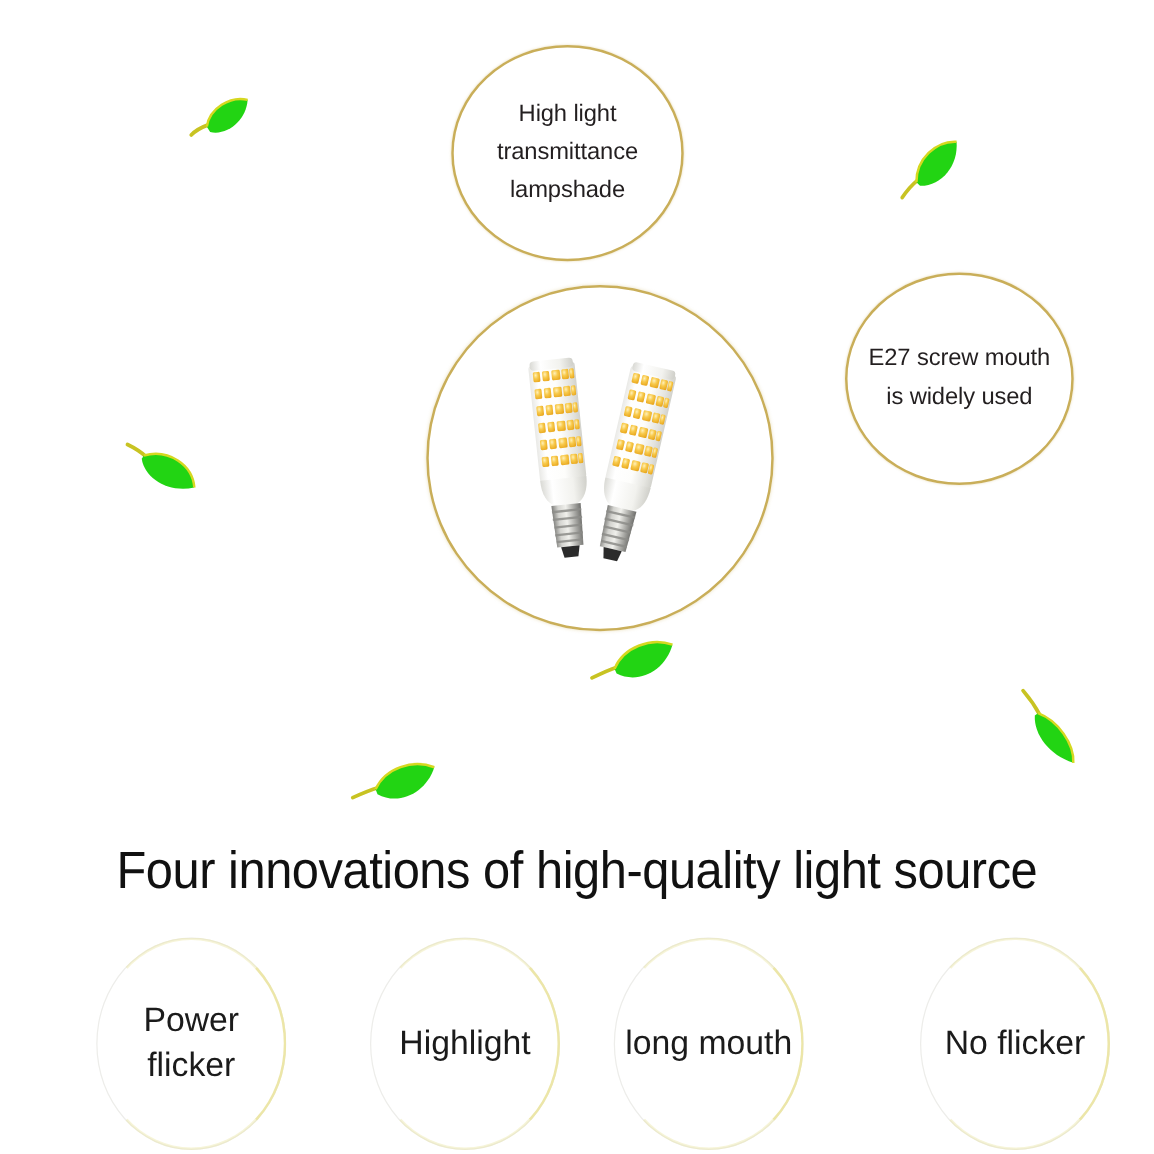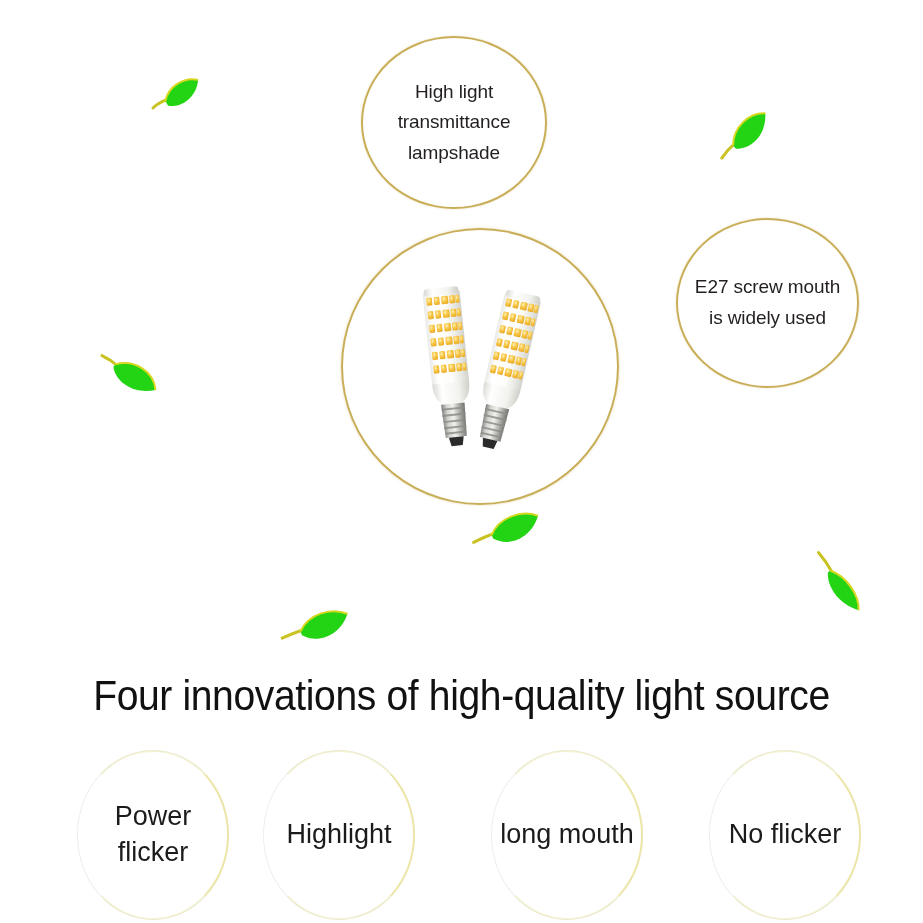--- a/index.html
+++ b/index.html
@@ -142,23 +142,23 @@
     position: relative;
     z-index: 2;
     text-align: center;
     color: #1b1b1b;
     font-size: 27px;
     line-height: 1.33;
     white-space: pre-line;
     font-family: "Liberation Sans", sans-serif;
   }
   #benefit-0 { left: 77px;  }
-  #benefit-1 { left: 263px; justify-content: center; }
+  #benefit-1 { left: 296px; justify-content: center; }
   #benefit-2 { left: 491px; }
-  #benefit-3 { left: 709px; }
+  #benefit-3 { left: 736px; }
 </style>
 </head>
 <body>
 
 <div id="canvas">
 
   <svg class="leaf" style="left:140px; top:66px;" width="74" height="58" viewBox="0 0 74 58">
     <g transform="rotate(-20 37 29)">
       <path d="M10 33 C 14 31 20 30 26 30" stroke="#c8c322" stroke-width="3" fill="none" stroke-linecap="round"></path>
       <path d="M24 31 C 31 18 50 14 62 22 C 56 36 38 44 25 36 Z" fill="#22d413"></path>

